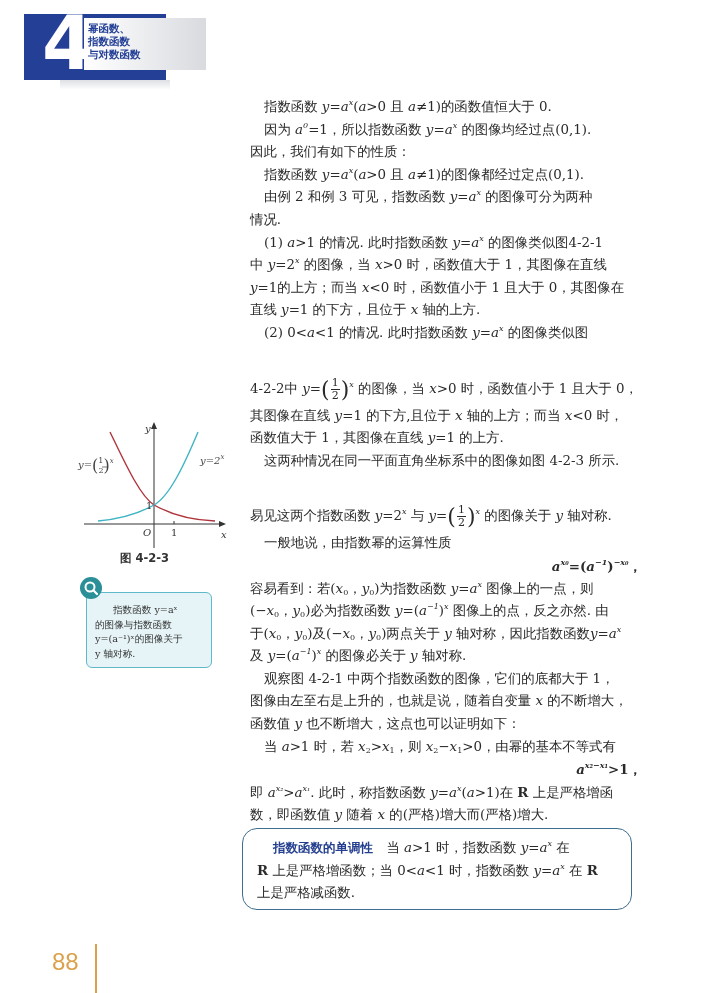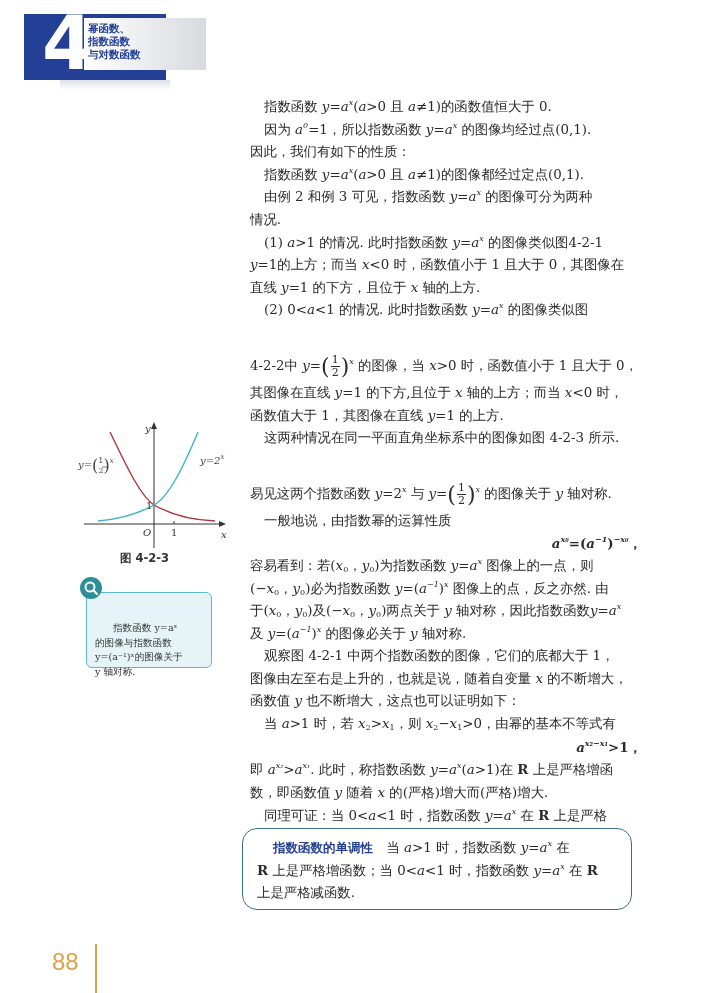--- a/index.html
+++ b/index.html
@@ -39,21 +39,21 @@
     font-size: 13.4px; line-height: 22px; background: #ffffff; }
   .thm-title { font-family: "DejaVu Sans", sans-serif; color: #243f8f; font-weight: bold; font-size: 12.5px; margin-left: 16px; }
 
   
   .figure { position: absolute; left: 70px; top: 418px; width: 160px; height: 155px; }
   .fig-cap { position: absolute; left: 120px; top: 551px; font-family: "DejaVu Sans", sans-serif; font-size: 11.5px; font-weight: bold; color: #333; }
 
   
   .note { position: absolute; left: 86px; top: 592px; width: 126px; height: 76px;
     border: 1.5px solid #5fb9c9; border-radius: 6px; background: #e6f4f7;
-    padding: 28px 6px 4px 8px; font-size: 9.6px; line-height: 14.5px; color: #333; }
+    padding: 10px 6px 4px 8px; font-size: 9.6px; line-height: 14.5px; color: #333; }
   .note-icon { position: absolute; left: 80px; top: 577px; width: 22px; height: 22px; border-radius: 50%;
     background: #2a8f96; }
 
   
   .page-num { position: absolute; left: 52px; top: 948px; font-family: Liberation Sans, sans-serif; font-size: 24px;
     color: #dba14a; letter-spacing: 0px; font-weight: lighter; }
   .page-rule { position: absolute; left: 95px; top: 944px; width: 1.5px; height: 49px; background: #dba14a; }
 </style>
 </head>
 <body>
@@ -69,20 +69,21 @@
 </div>
 
 <div class="main">
   <div class="p ind"><span>指数函数 </span><i>y</i><span>=</span><i>a</i><sup>x</sup><span>(</span><i>a</i><span>&gt;0 且 </span><i>a</i><span>≠1)的函数值恒大于 0.</span></div>
   <div class="p ind"><span>因为 </span><i>a</i><sup>0</sup><span>=1，所以指数函数 </span><i>y</i><span>=</span><i>a</i><sup>x</sup><span> 的图像均经过点(0,1).</span></div>
   <div class="p"><span>因此，我们有如下的性质：</span></div>
   <div class="p ind"><span>指数函数 </span><i>y</i><span>=</span><i>a</i><sup>x</sup><span>(</span><i>a</i><span>&gt;0 且 </span><i>a</i><span>≠1)的图像都经过定点(0,1).</span></div>
   <div class="p ind"><span>由例 2 和例 3 可见，指数函数 </span><i>y</i><span>=</span><i>a</i><sup>x</sup><span> 的图像可分为两种</span></div>
   <div class="p"><span>情况.</span></div>
   <div class="p ind"><span>(1) </span><i>a</i><span>&gt;1 的情况. 此时指数函数 </span><i>y</i><span>=</span><i>a</i><sup>x</sup><span> 的图像类似图4-2-1</span></div>
+  <div class="p"><span>中 </span><i>y</i><span>=2</span><sup>x</sup><span> 的图像，当 </span><i>x</i><span>&gt;0 时，函数值大于 1，其图像在直线</span></div>
   <div class="p"><i>y</i><span>=1的上方；而当 </span><i>x</i><span>&lt;0 时，函数值小于 1 且大于 0，其图像在</span></div>
   <div class="p"><span>直线 </span><i>y</i><span>=1 的下方，且位于 </span><i>x</i><span> 轴的上方.</span></div>
   <div class="p ind"><span>(2) 0&lt;</span><i>a</i><span>&lt;1 的情况. 此时指数函数 </span><i>y</i><span>=</span><i>a</i><sup>x</sup><span> 的图像类似图</span></div>
   <div class="p tall"><span>4-2-2中 </span><i>y</i><span>=</span><span class="bigp">(</span><span class="frac"><span class="n">1</span><span class="d">2</span></span><span class="bigp">)</span><sup>x</sup><span> 的图像，当 </span><i>x</i><span>&gt;0 时，函数值小于 1 且大于 0，</span></div>
   <div class="p"><span>其图像在直线 </span><i>y</i><span>=1 的下方,且位于 </span><i>x</i><span> 轴的上方；而当 </span><i>x</i><span>&lt;0 时，</span></div>
   <div class="p"><span>函数值大于 1，其图像在直线 </span><i>y</i><span>=1 的上方.</span></div>
   <div class="p ind"><span>这两种情况在同一平面直角坐标系中的图像如图 4-2-3 所示.</span></div>
   <div class="p tall"><span>易见这两个指数函数 </span><i>y</i><span>=2</span><sup>x</sup><span> 与 </span><i>y</i><span>=</span><span class="bigp">(</span><span class="frac"><span class="n">1</span><span class="d">2</span></span><span class="bigp">)</span><sup>x</sup><span> 的图像关于 </span><i>y</i><span> 轴对称.</span></div>
   <div class="p ind"><span>一般地说，由指数幂的运算性质</span></div>
   <div class="p c"><i>a</i><sup>x₀</sup><span>=(</span><i>a</i><sup>−1</sup><span>)</span><sup>−x₀</sup><span>，</span></div>

